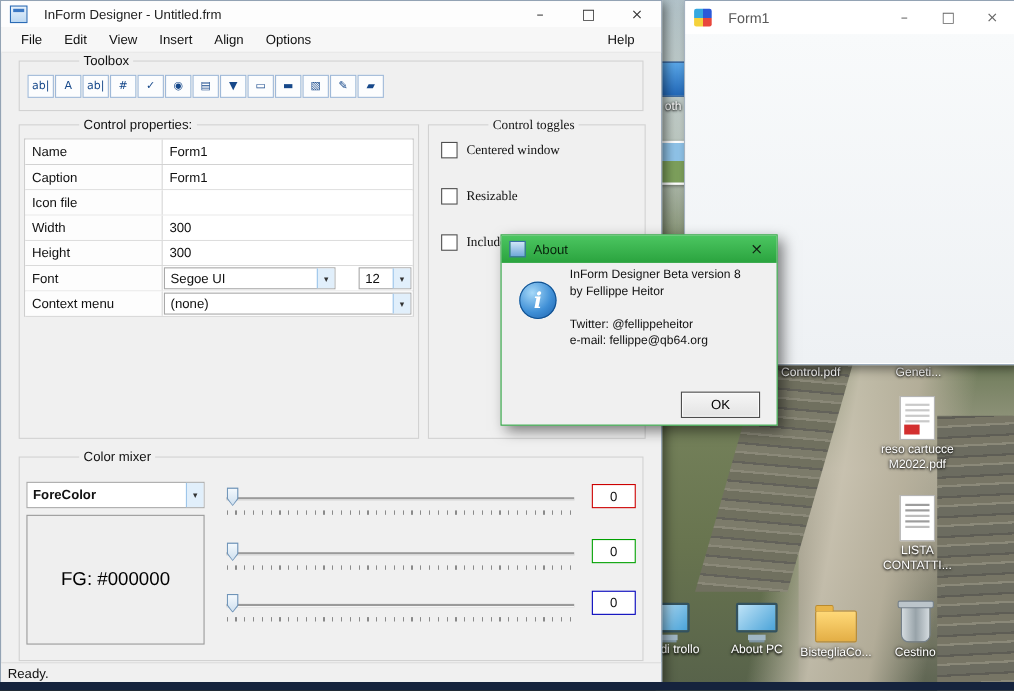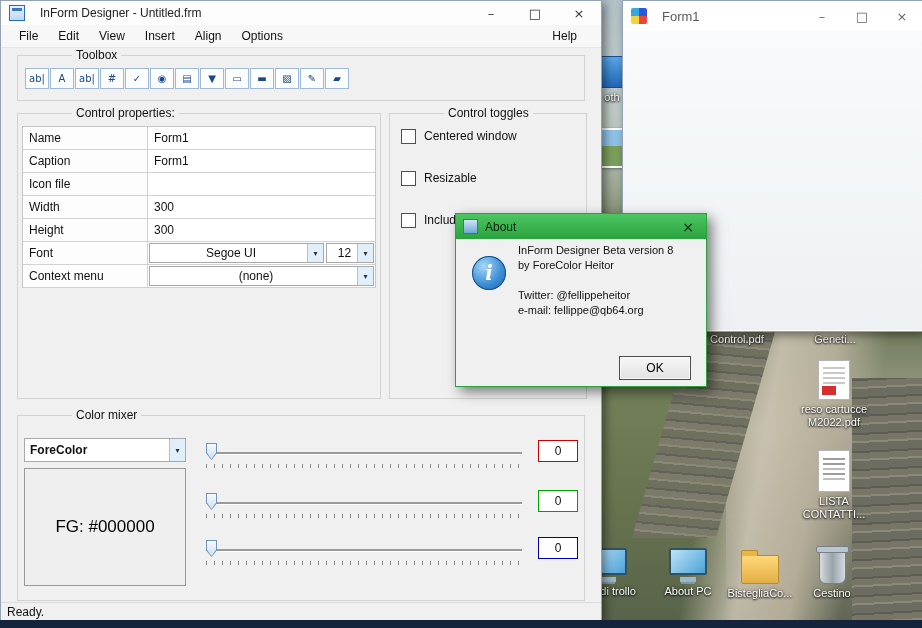--- a/index.html
+++ b/index.html
@@ -69,29 +69,29 @@
   .toolbox{left:16px;top:54px;width:566px;height:44px;}
   .tool-row{display:flex;gap:1px;padding:12px 0 0 7px;}
   .tool-btn{width:24px;height:21px;padding:0;font-size:10px;line-height:1;color:#16488a;
     background:#fcfdfe;border:1px solid #9fb9d8;display:flex;align-items:center;justify-content:center;
     font-family:"DejaVu Sans",sans-serif;}
   .props-group{left:16px;top:112px;width:362px;height:284px;}
   .prop-table{position:absolute;left:4px;top:12px;width:352px;border:1px solid #c6c6c6;border-bottom:none;}
   .prow{display:flex;height:22px;border-bottom:1px solid #d2d2d2;background:#fff;}
   .pname{width:118px;border-right:1px solid #d2d2d2;display:flex;align-items:center;padding-left:6px;background:#fdfdfd;}
   .pval{flex:1;display:flex;align-items:center;padding-left:6px;background:#fff;}
-  .pval.cell-combos{padding:1px;gap:2px;text-align:center;}
+  .pval.cell-combos{padding:1px;gap:21px;}
   .combo{display:flex;align-items:center;border:1px solid #a9a9a9;background:#fff;height:18px;}
   .combo .combo-text{flex:1;padding-left:5px;white-space:nowrap;overflow:hidden;}
   .combo .combo-arrow{width:15px;align-self:stretch;display:flex;align-items:center;justify-content:center;
     font-size:8px;background:#e1effb;border-left:1px solid #9ec6ea;color:#333;font-family:"DejaVu Sans",sans-serif;}
   .font-combo{flex:1;}
   .size-combo{width:46px;flex:none;}
   .ctx-combo{flex:1;}
-  .toggles-group{left:388px;top:112px;width:196px;height:284px;}
+  .toggles-group{left:388px;top:112px;width:196px;height:284px;font-family:Liberation Serif, serif;}
   .check-row{display:flex;align-items:center;gap:8px;margin:26px 0 0 11px;height:16px;font-size:12px;}
   .check-row:first-of-type{margin-top:14px;}
   .cb{width:13px;height:13px;background:#fff;border:1px solid #4f4f4f;flex:none;}
   .mixer-group{left:16px;top:414px;width:566px;height:184px;}
   .channel-combo{position:absolute;left:6px;top:22px;width:160px;height:22px;}
   .channel-combo .combo-text{font-weight:bold;}
   .color-preview{position:absolute;left:6px;top:52px;width:160px;height:116px;border:1px solid #9a9a9a;
     background:#efefef;display:flex;align-items:center;justify-content:center;font-size:17px;color:#000;}
   .slider-row{position:absolute;left:186px;width:374px;height:28px;}
   .slider{position:absolute;left:2px;right:56px;top:0;height:28px;}
@@ -352,21 +352,21 @@
       <span class="about-ico"></span>
       <span class="about-title">About</span>
       <span class="about-close">×</span>
     </div>
     <div class="about-body">
       <div class="info-icon">
         <span>i</span>
       </div>
       <div class="about-text">
         <div>InForm Designer Beta version 8</div>
-        <div>by ForeColor Heitor</div>
+        <div>by Fellippe Heitor</div>
         <div class="spacer"></div>
         <div>Twitter: @fellippeheitor</div>
         <div>e-mail: fellippe@qb64.org</div>
       </div>
       <button class="ok-btn">OK</button>
     </div>
   </div>
 
   <div class="taskbar"></div>
 </div>

